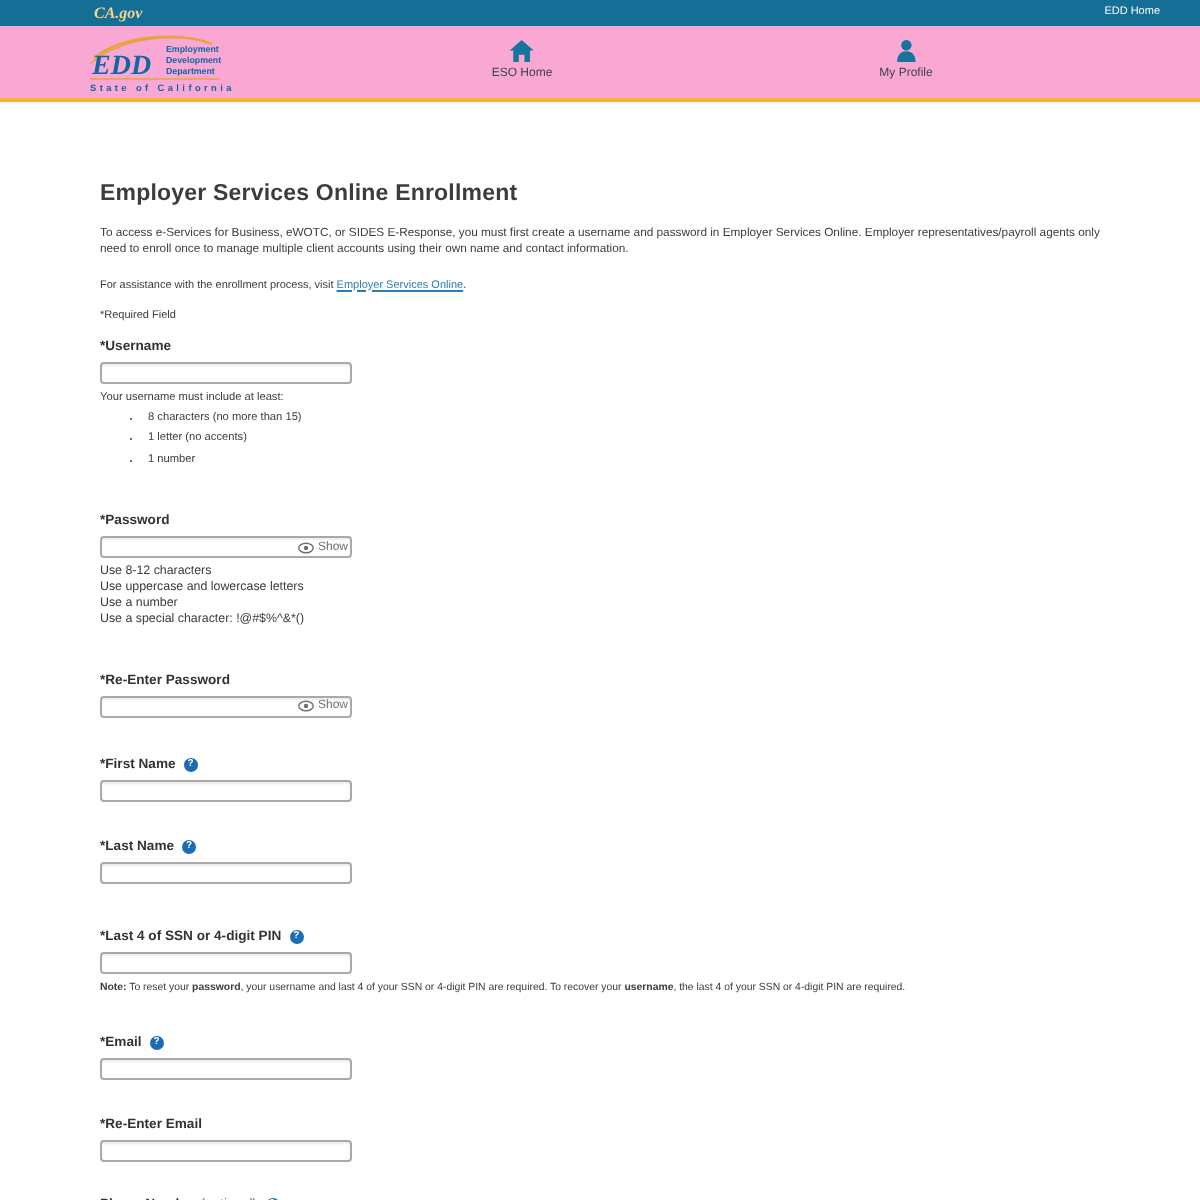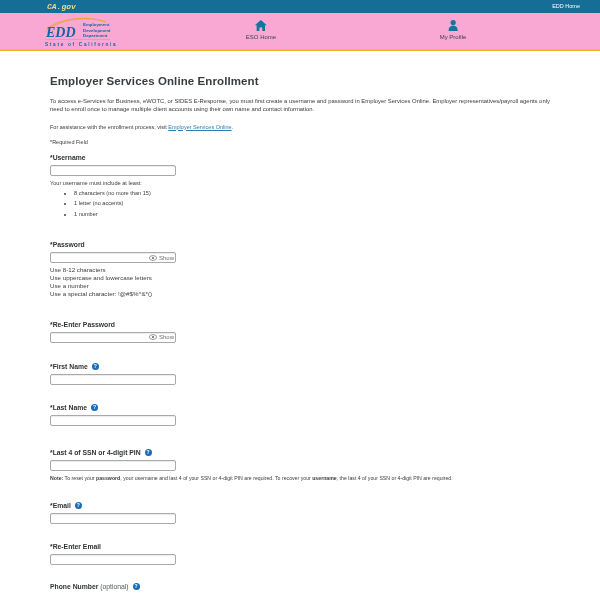--- a/index.html
+++ b/index.html
@@ -2,37 +2,37 @@
 <html><head>
 <meta charset="utf-8">
 <style>
   * { margin:0; padding:0; box-sizing:border-box; }
   html,body { width:600px; height:600px; overflow:hidden; background:#fff;
     font-family:"Liberation Sans", sans-serif; color:#3c3c3c; }
 
   
   .topbar { position:relative; height:13px; background:#156E96; }
   .ca-logo { position:absolute; left:47px; top:1px; color:#F3D68B;
-    font-family:Liberation Mono, monospace; font-style:italic; font-weight:bold;
+    font-family:Liberation Serif, serif; font-style:italic; font-weight:bold;
     font-size:8px; line-height:11px; }
   .topbar-link { position:absolute; right:20px; top:3px; color:#ffffff;
     font-size:5.5px; text-decoration:none; }
 
   
   .header { position:relative; height:36px; background:#f9a8d4; }
   .edd-logo { position:absolute; left:44px; top:3px; }
   .nav-item { position:absolute; top:7px; transform:translateX(-50%);
     text-align:center; cursor:pointer; }
   .nav-item svg { display:block; margin:0 auto; }
   .nav-label { display:block; margin-top:3px; font-size:6px; color:#3f4247; }
   .gold-line { height:2px; background:#F2B235; }
 
   
   .content { margin-left:50px; width:500px; }
-  h1 { margin-top:24px; font-size:11.5px; font-weight:700; color:#3a3d40;
+  h1 { margin-top:40px; font-size:11.5px; font-weight:700; color:#3a3d40;
     letter-spacing:0.1px; }
   .intro { margin-top:10px; font-size:5.9px; line-height:1.4; color:#3c3c3c; width:500px; }
   .assist { margin-top:10px; font-size:5.5px; color:#3c3c3c; }
   .assist a { color:#2A7DB1; text-decoration:underline; cursor:pointer; }
   .required { margin-top:9px; font-size:5.5px; color:#3c3c3c; }
 
   .grp { margin-top:20px; }
   .grp.username { margin-top:9px; }
   .grp.password { margin-top:24px; }
   .grp.reenter-pw { margin-top:23px; }

